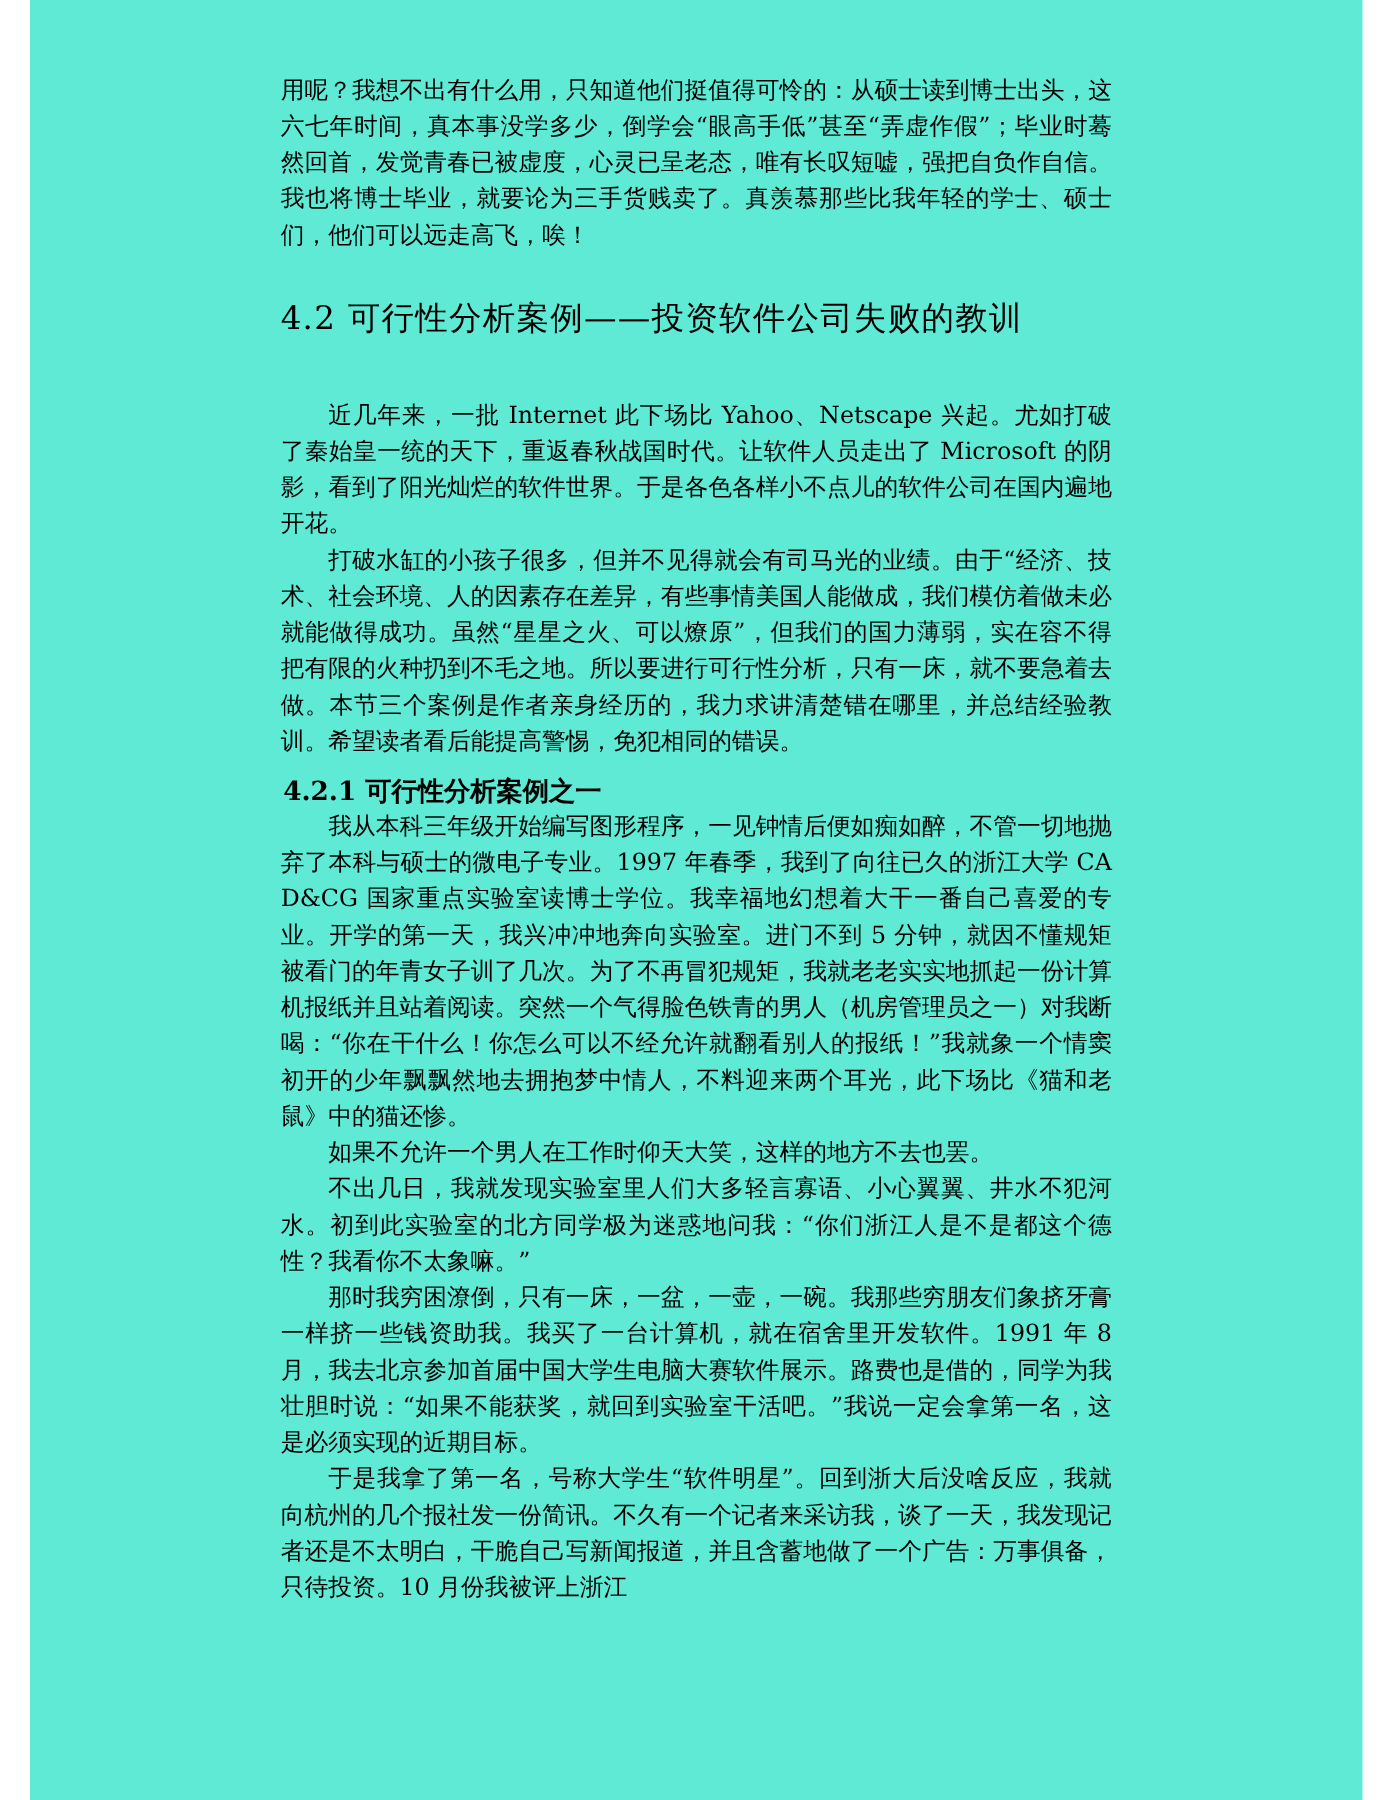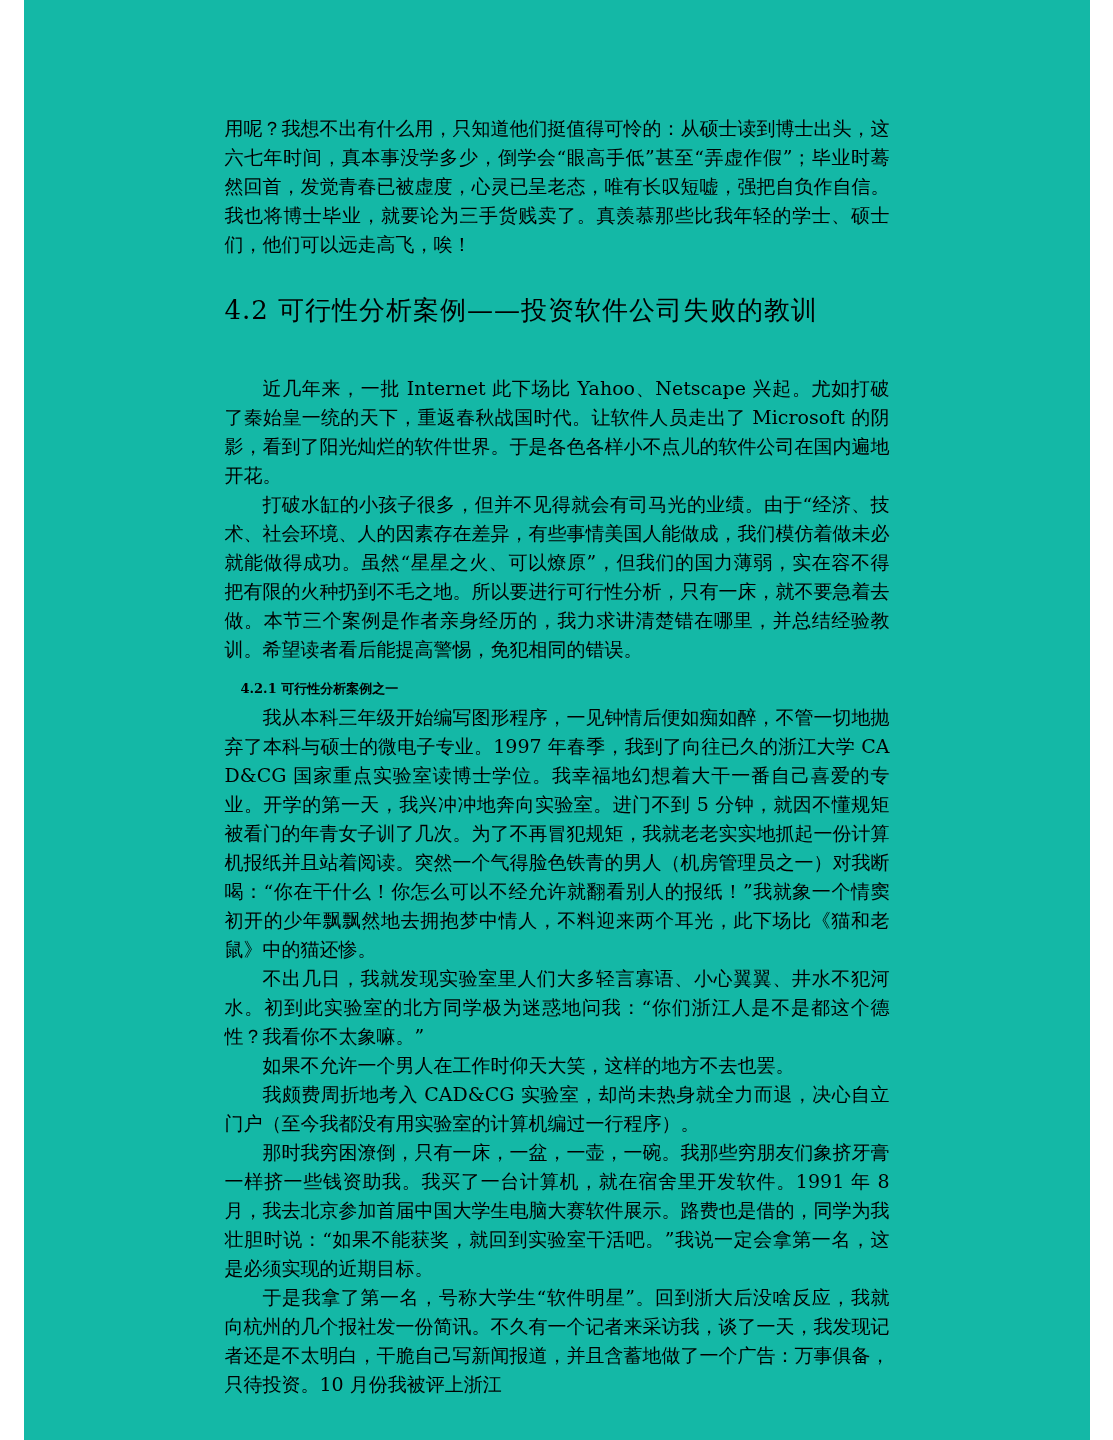--- a/index.html
+++ b/index.html
@@ -6,23 +6,23 @@
   html, body {
     margin: 0;
     padding: 0;
     background: #ffffff;
   }
   .page {
     position: relative;
     width: 1066px;
     height: 1440px;
     margin: 0 auto;
-    background: #14b8a6;
+    background: #5eead4;
     color: #000000;
-    padding: 114px 200px 0 201px;
+    padding: 58px 200px 0 201px;
     overflow: hidden;
     font-family: "DejaVu Serif", "Liberation Serif", serif;
   }
   .para {
     margin: 0;
     font-size: 19px;
     line-height: 29px;
     text-align: justify;
     text-indent: 2em;
     word-break: break-all;
@@ -31,34 +31,33 @@
     text-indent: 0;
   }
   .h-section {
     font-size: 26px;
     font-weight: 400;
     text-align: left;
     margin: 34px 0 46px 0;
     letter-spacing: 1px;
   }
   .h-sub {
-    font-size: 13px;
+    font-size: 21px;
     line-height: 29px;
     font-weight: 700;
-    margin: 10px 0 0 16px;
+    margin: 10px 0 0 2px;
   }
 </style>
 </head>
 <body>
 
 <main class="page">
   <p class="para flush">用呢？我想不出有什么用，只知道他们挺值得可怜的：从硕士读到博士出头，这六七年时间，真本事没学多少，倒学会“眼高手低”甚至“弄虚作假”；毕业时蓦然回首，发觉青春已被虚度，心灵已呈老态，唯有长叹短嘘，强把自负作自信。我也将博士毕业，就要论为三手货贱卖了。真羡慕那些比我年轻的学士、硕士们，他们可以远走高飞，唉！</p>
   <h1 class="h-section">4.2 可行性分析案例——投资软件公司失败的教训</h1>
   <p class="para">近几年来，一批 Internet 此下场比 Yahoo、Netscape 兴起。尤如打破了秦始皇一统的天下，重返春秋战国时代。让软件人员走出了 Microsoft 的阴影，看到了阳光灿烂的软件世界。于是各色各样小不点儿的软件公司在国内遍地开花。</p>
   <p class="para">打破水缸的小孩子很多，但并不见得就会有司马光的业绩。由于“经济、技术、社会环境、人的因素存在差异，有些事情美国人能做成，我们模仿着做未必就能做得成功。虽然“星星之火、可以燎原”，但我们的国力薄弱，实在容不得把有限的火种扔到不毛之地。所以要进行可行性分析，只有一床，就不要急着去做。本节三个案例是作者亲身经历的，我力求讲清楚错在哪里，并总结经验教训。希望读者看后能提高警惕，免犯相同的错误。</p>
   <h2 class="h-sub">4.2.1 可行性分析案例之一</h2>
   <p class="para">我从本科三年级开始编写图形程序，一见钟情后便如痴如醉，不管一切地抛弃了本科与硕士的微电子专业。1997 年春季，我到了向往已久的浙江大学 CAD&amp;CG 国家重点实验室读博士学位。我幸福地幻想着大干一番自己喜爱的专业。开学的第一天，我兴冲冲地奔向实验室。进门不到 5 分钟，就因不懂规矩被看门的年青女子训了几次。为了不再冒犯规矩，我就老老实实地抓起一份计算机报纸并且站着阅读。突然一个气得脸色铁青的男人（机房管理员之一）对我断喝：“你在干什么！你怎么可以不经允许就翻看别人的报纸！”我就象一个情窦初开的少年飘飘然地去拥抱梦中情人，不料迎来两个耳光，此下场比《猫和老鼠》中的猫还惨。</p>
+  <p class="para">如果不允许一个男人在工作时仰天大笑，这样的地方不去也罢。</p>
   <p class="para">不出几日，我就发现实验室里人们大多轻言寡语、小心翼翼、井水不犯河水。初到此实验室的北方同学极为迷惑地问我：“你们浙江人是不是都这个德性？我看你不太象嘛。”</p>
-  <p class="para">如果不允许一个男人在工作时仰天大笑，这样的地方不去也罢。</p>
-  <p class="para">我颇费周折地考入 CAD&amp;CG 实验室，却尚未热身就全力而退，决心自立门户（至今我都没有用实验室的计算机编过一行程序）。</p>
   <p class="para">那时我穷困潦倒，只有一床，一盆，一壶，一碗。我那些穷朋友们象挤牙膏一样挤一些钱资助我。我买了一台计算机，就在宿舍里开发软件。1991 年 8 月，我去北京参加首届中国大学生电脑大赛软件展示。路费也是借的，同学为我壮胆时说：“如果不能获奖，就回到实验室干活吧。”我说一定会拿第一名，这是必须实现的近期目标。</p>
   <p class="para">于是我拿了第一名，号称大学生“软件明星”。回到浙大后没啥反应，我就向杭州的几个报社发一份简讯。不久有一个记者来采访我，谈了一天，我发现记者还是不太明白，干脆自己写新闻报道，并且含蓄地做了一个广告：万事俱备，只待投资。10 月份我被评上浙江</p>
 </main>
 
 </body></html>

